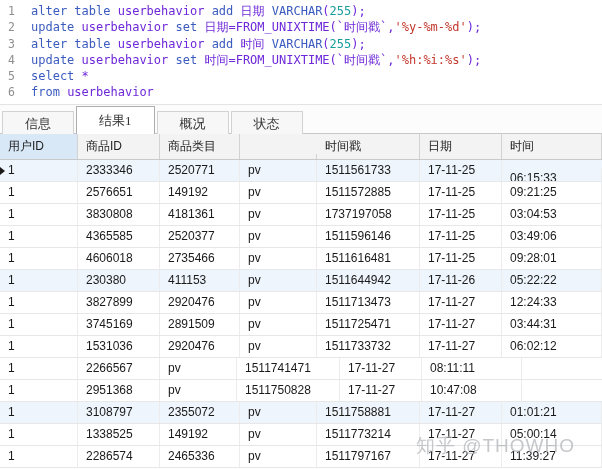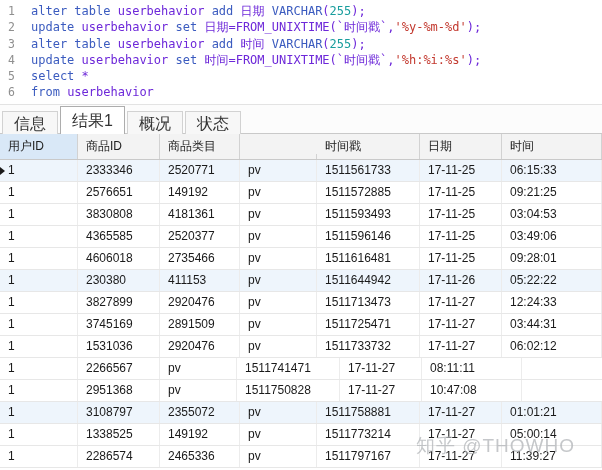--- a/index.html
+++ b/index.html
@@ -14,23 +14,23 @@
         font-size:11.5px;}
   .kw{color:#3b5bbf;margin-top:29px;}
   .num{color:#189d9d;}
   .str{color:#c3392f;}
   .id,.fn{color:#6d28d9;}
 
   
   .tabbar{height:30px;background:#fcfcfc;border-top:1px solid #e3e3e3;
           box-shadow:inset 0 -1px 0 #c9c9c9;display:flex;align-items:flex-end;
           padding-left:2px;box-sizing:border-box;}
-  .tab{height:23px;line-height:23px;padding:0 11px;font-size:16px;color:#333;
+  .tab{height:23px;line-height:23px;padding:0 22px;font-size:13px;color:#333;
        background:#f7f7f7;border:1px solid #d2d2d2;border-bottom:none;margin-right:2px;
-       cursor:default;box-sizing:border-box;}
+       cursor:default;box-sizing:border-box;font-family:Liberation Serif, serif;}
   .tab.active{height:28px;line-height:28px;background:#fff;border-color:#adadad;
        position:relative;z-index:2;}
 
   
   .thead{display:flex;height:25px;background:#f3f3f3;border-bottom:1px solid #c9c9c9;}
   .hcell{font-size:12px;color:#222;line-height:25px;padding-left:8px;
          border-right:1px solid #d2d2d2;box-sizing:border-box;overflow:hidden;
          white-space:nowrap;}
   .hcell.selected{background:#d9e8f7;}
   .tbody{position:relative;}
@@ -80,37 +80,37 @@
     </div>
   <div class="tbody">
       <div class="trow hl">
         <span class="rowmarker"></span>
         <div class="tcell" style="width: 78px;">1</div>
         <div class="tcell" style="width: 82px;">2333346</div>
         <div class="tcell" style="width: 80px;">2520771</div>
         <div class="tcell" style="width: 77px;">pv</div>
         <div class="tcell" style="width: 103px;">1511561733</div>
         <div class="tcell" style="width: 82px;">17-11-25</div>
-        <div class="tcell" style="width: 100px;">06:15:33</div>
+        <div class="tcell" style="width: 100px; margin-top: 8px;">06:15:33</div>
       </div>
       <div class="trow">
         <div class="tcell" style="width: 78px;">1</div>
         <div class="tcell" style="width: 82px;">2576651</div>
         <div class="tcell" style="width: 80px;">149192</div>
         <div class="tcell" style="width: 77px;">pv</div>
         <div class="tcell" style="width: 103px;">1511572885</div>
         <div class="tcell" style="width: 82px;">17-11-25</div>
         <div class="tcell" style="width: 100px;">09:21:25</div>
       </div>
       <div class="trow">
         <div class="tcell" style="width: 78px;">1</div>
         <div class="tcell" style="width: 82px;">3830808</div>
         <div class="tcell" style="width: 80px;">4181361</div>
         <div class="tcell" style="width: 77px;">pv</div>
-        <div class="tcell" style="width: 103px;">1511593493</div>
+        <div class="tcell" style="width: 103px;">1737197058</div>
         <div class="tcell" style="width: 82px;">17-11-25</div>
         <div class="tcell" style="width: 100px;">03:04:53</div>
       </div>
       <div class="trow">
         <div class="tcell" style="width: 78px;">1</div>
         <div class="tcell" style="width: 82px;">4365585</div>
         <div class="tcell" style="width: 80px;">2520377</div>
         <div class="tcell" style="width: 77px;">pv</div>
         <div class="tcell" style="width: 103px;">1511596146</div>
         <div class="tcell" style="width: 82px;">17-11-25</div>

